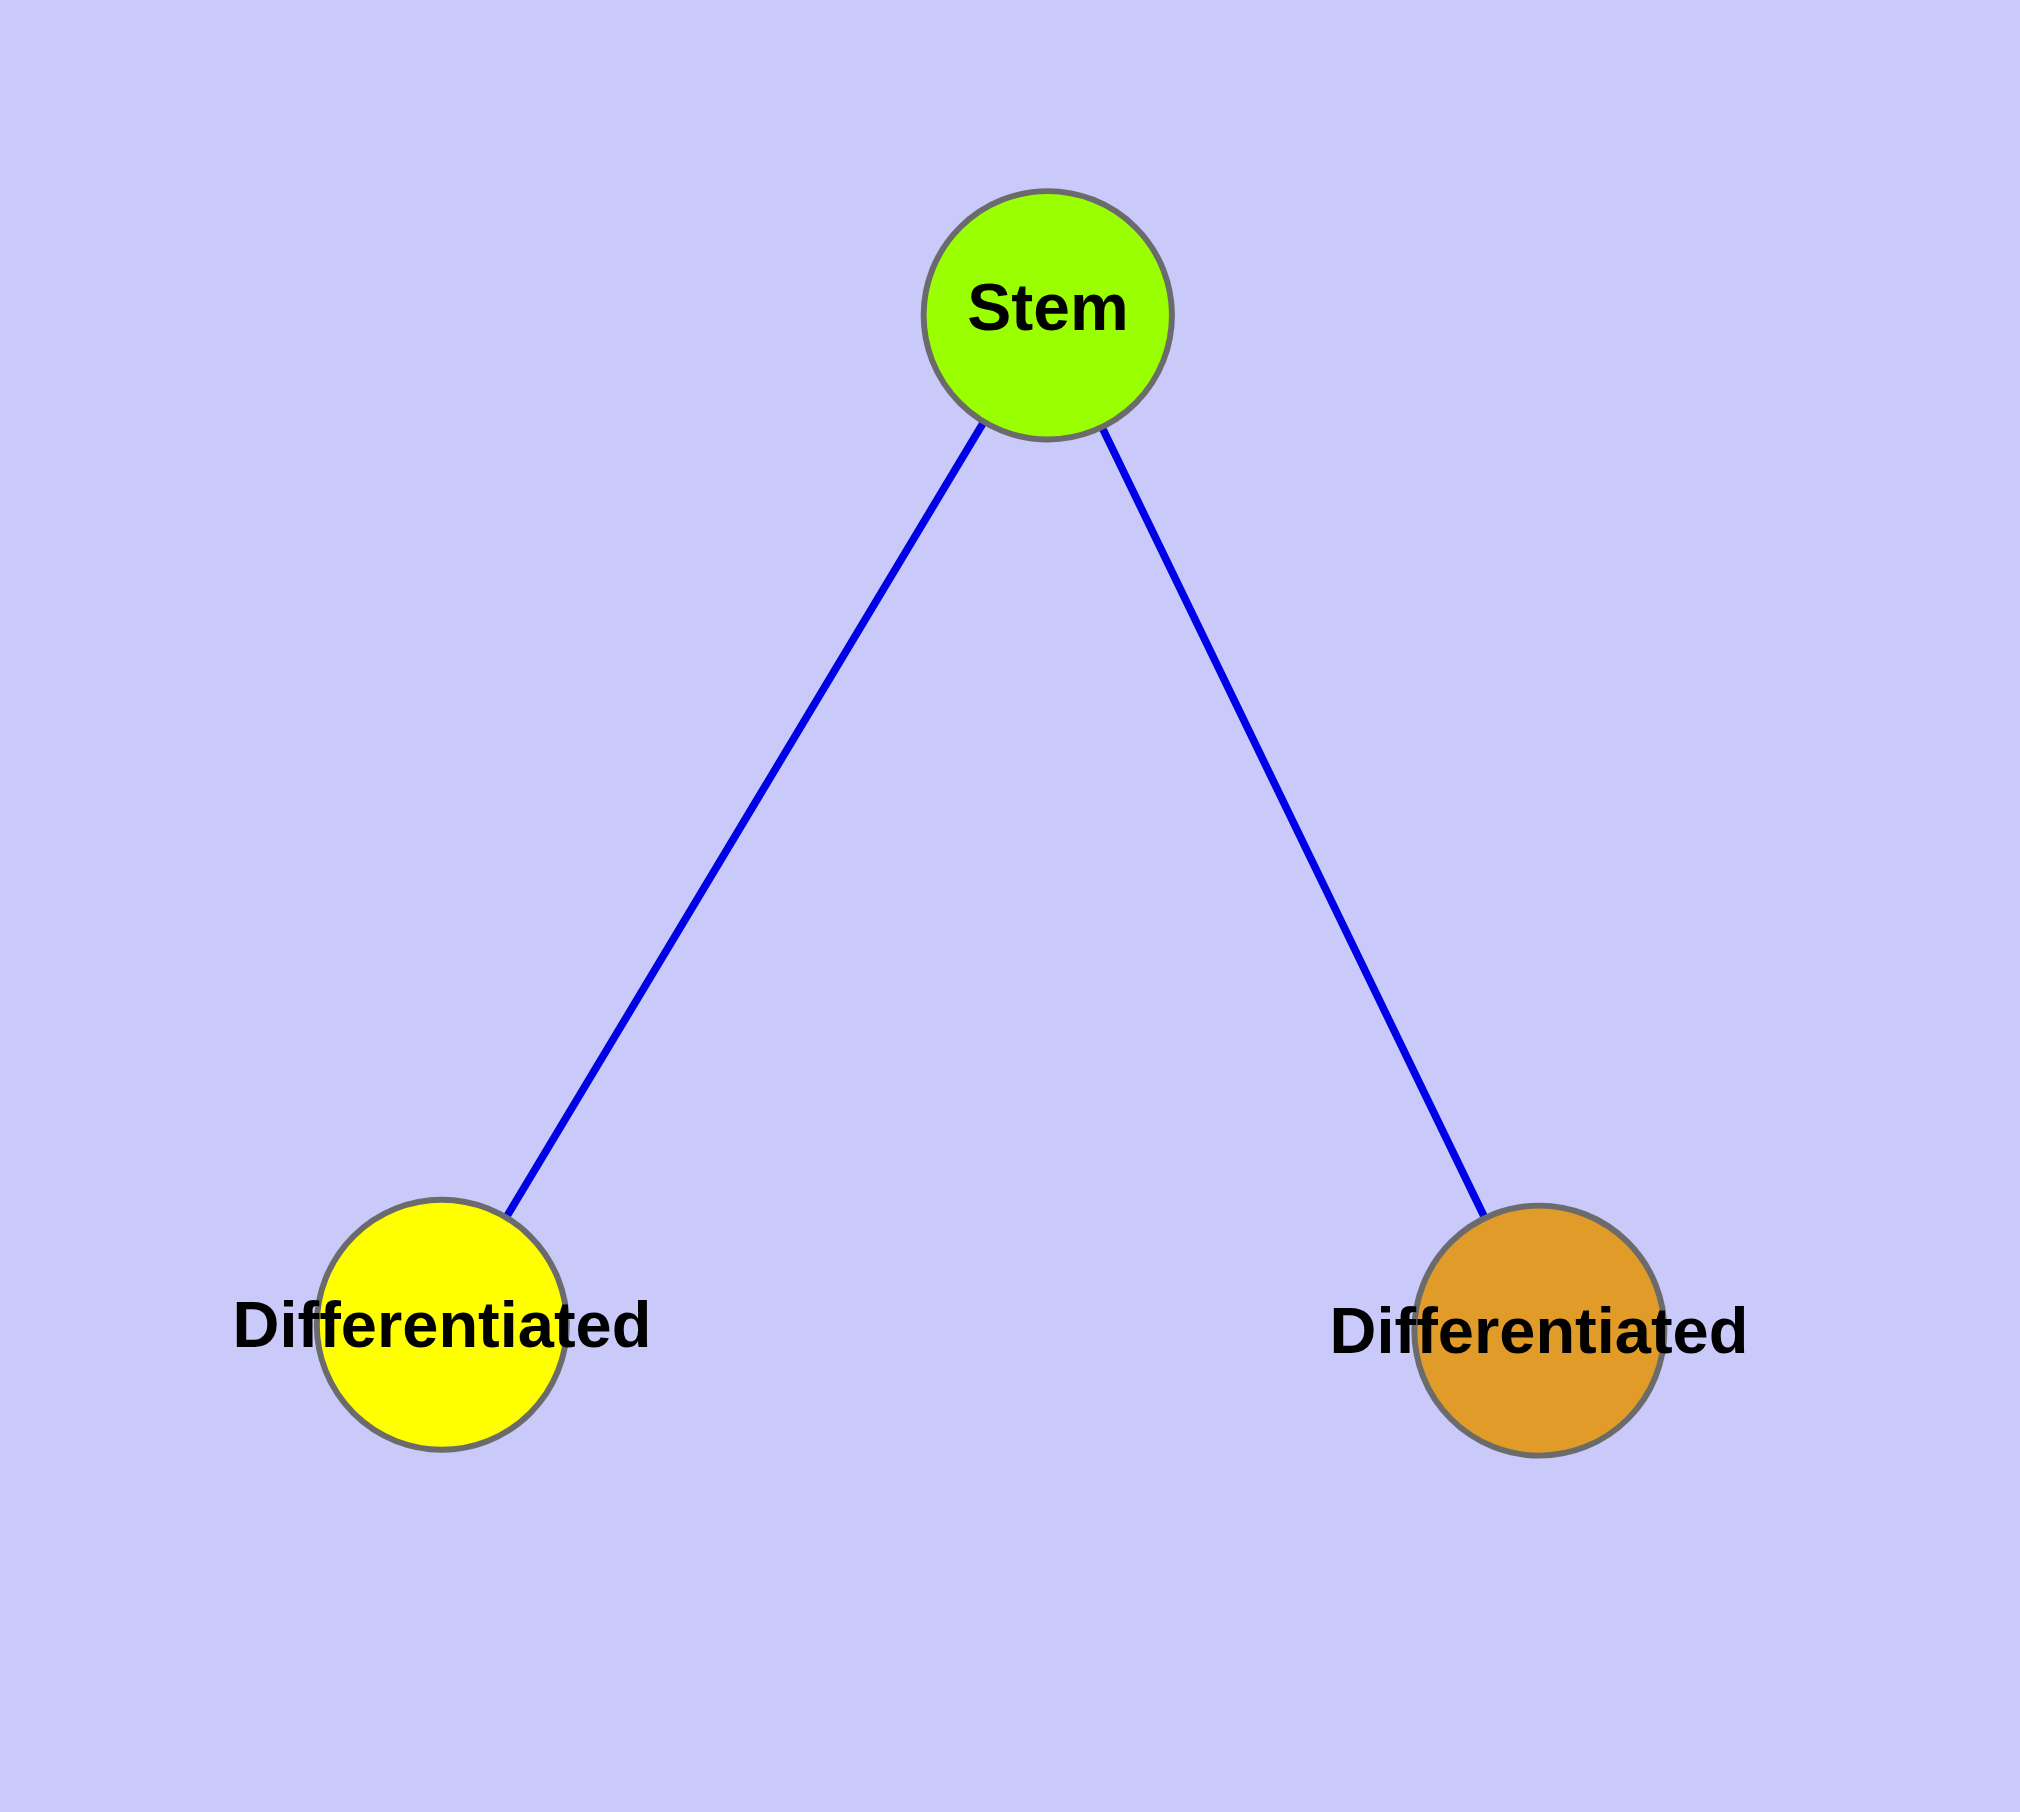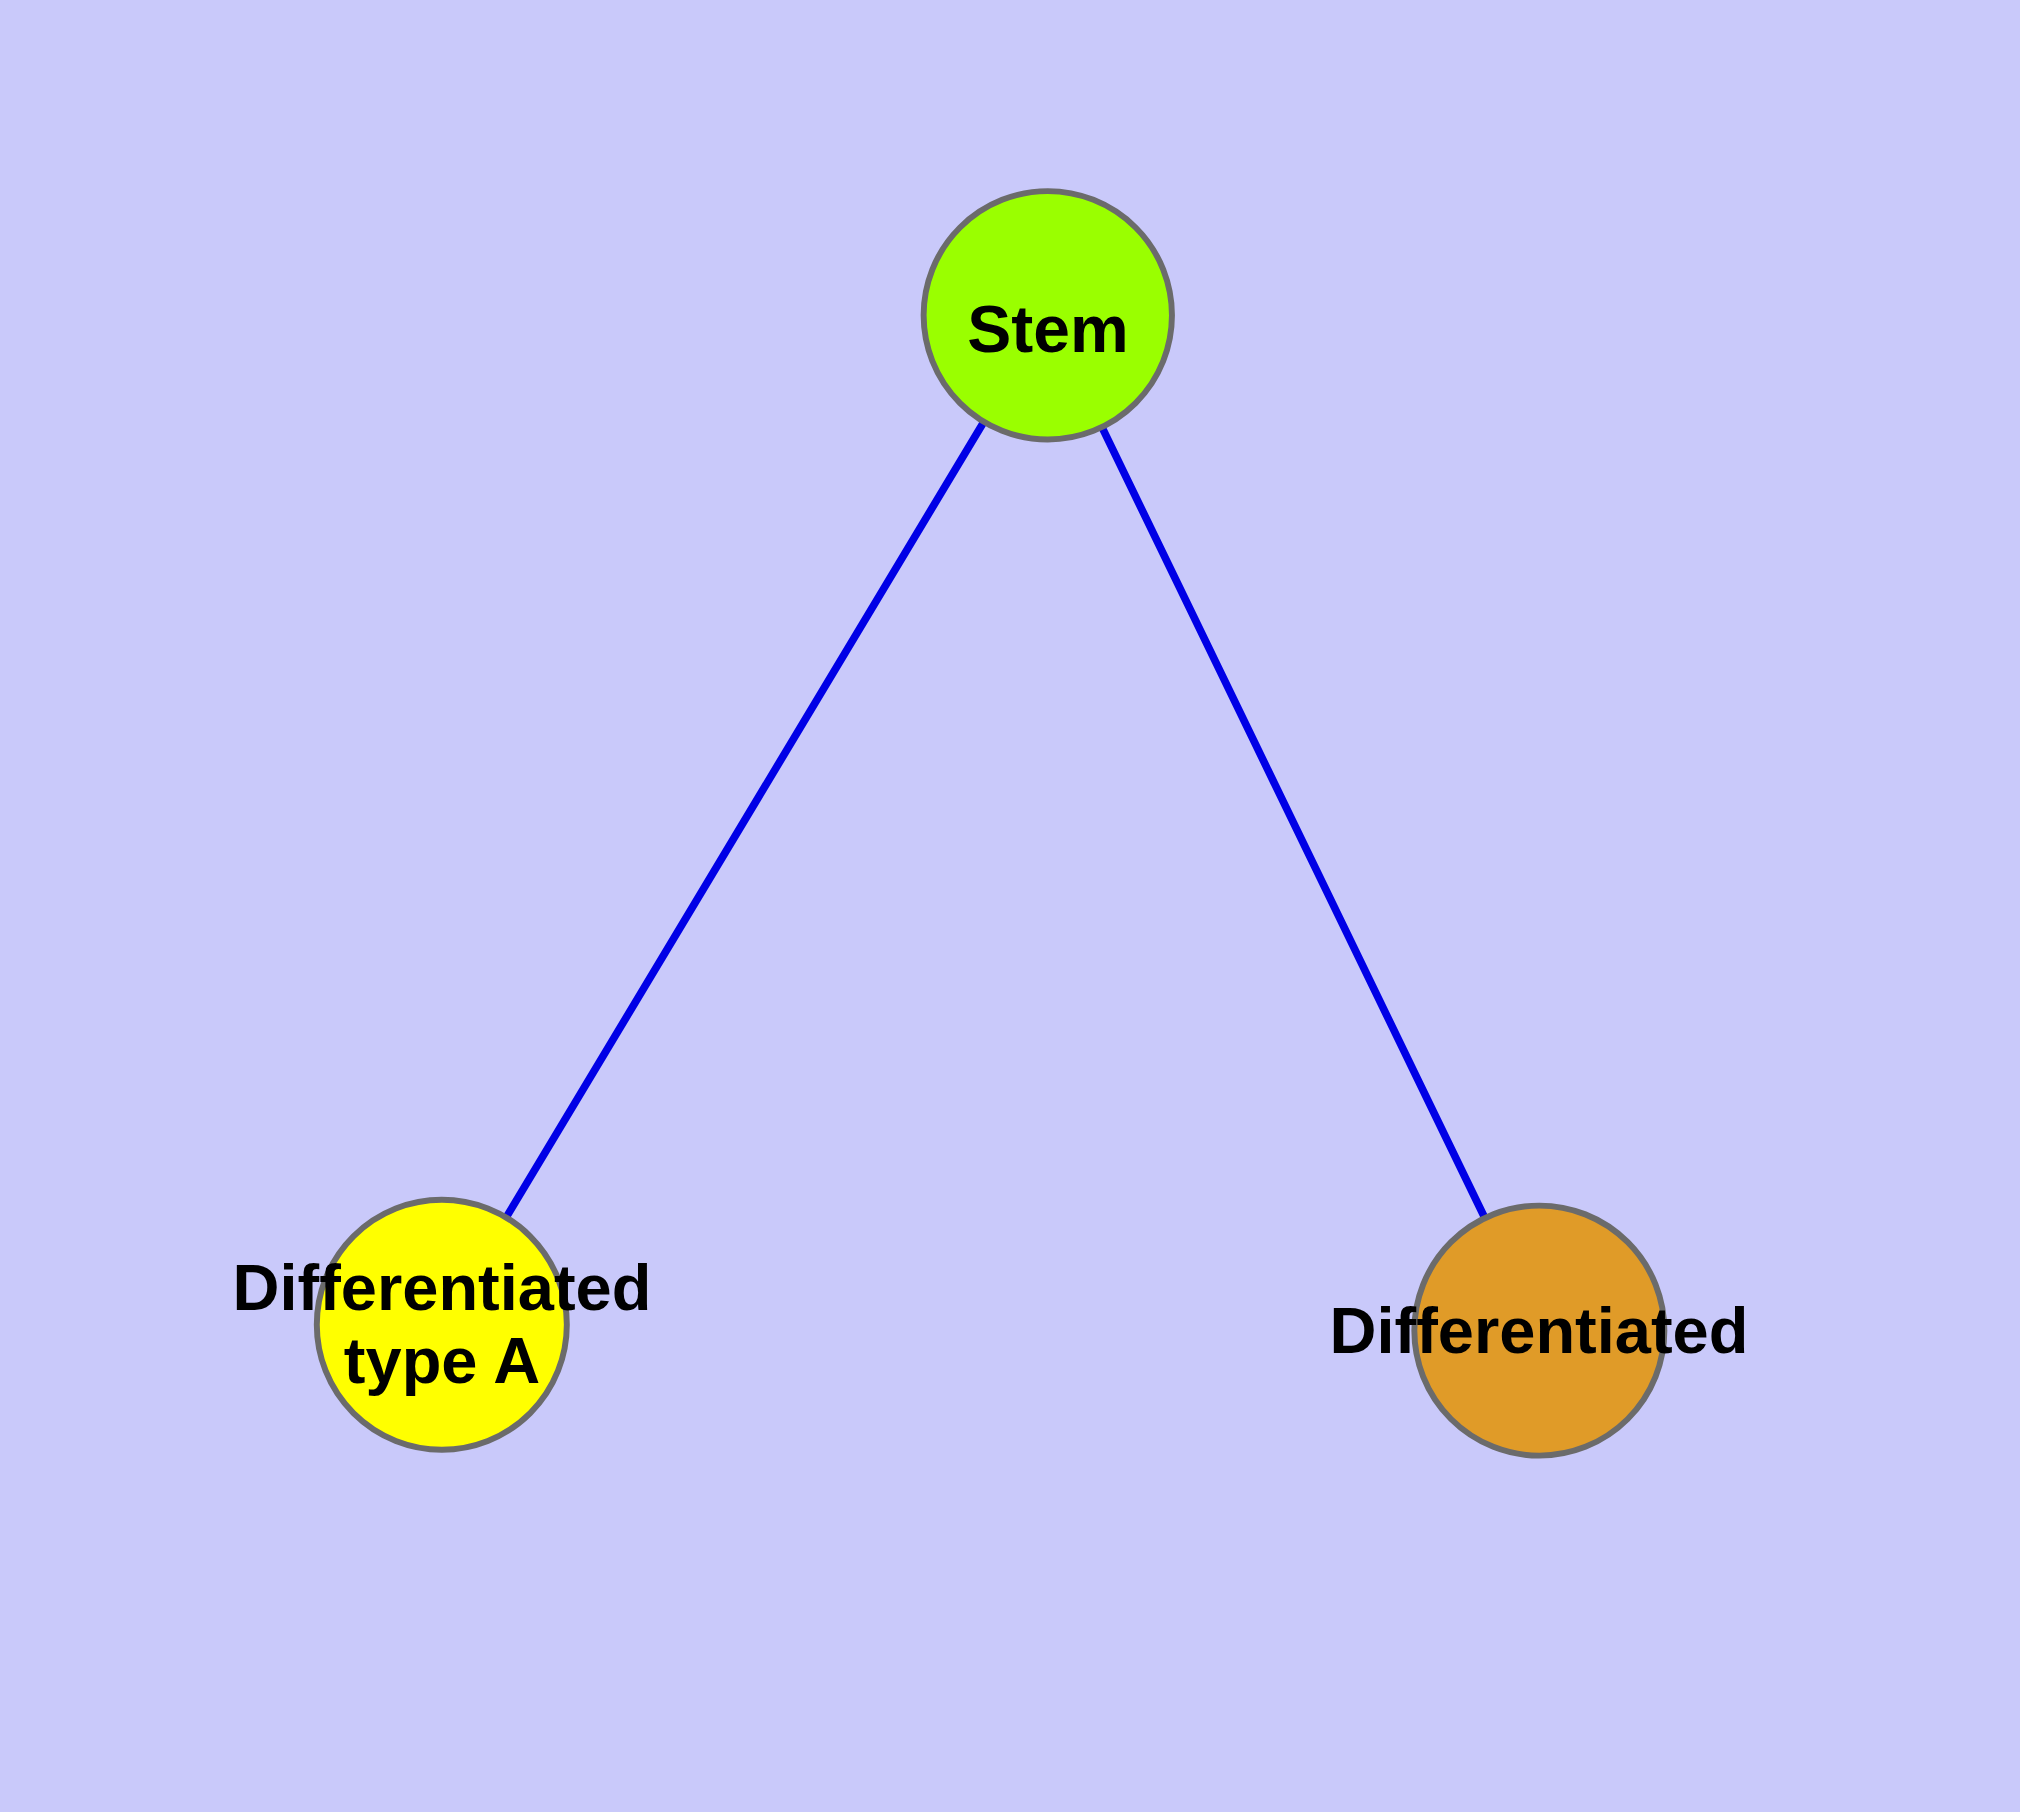--- a/index.html
+++ b/index.html
@@ -59,20 +59,20 @@
       <line id="edge-stem-diff-b" x1="1297.8775360493078" y1="499.8091175639149" x2="1753.6867066545703" y2="1441.2908182278884" stroke="#0000e6" stroke-width="9" stroke-linecap="round"></line>
     </g>
 
     <g>
       <circle id="node-stem" cx="1236" cy="372" r="146.5" fill="#9aff00" stroke="#6b6b6b" stroke-width="7"></circle>
       <circle id="node-diff-a" cx="521" cy="1563" r="147.5" fill="#ffff00" stroke="#6b6b6b" stroke-width="7"></circle>
       <circle id="node-diff-b" cx="1816" cy="1570" r="147.5" fill="#e09b28" stroke="#6b6b6b" stroke-width="7"></circle>
     </g>
   </svg>
 
-  <div class="node-label root" style="left: 1048px; top: 330px; color: rgb(0, 0, 0);">Stem</div>
+  <div class="node-label root" style="left: 1048px; top: 308px; color: rgb(0, 0, 0);">Stem</div>
 
-  <div class="node-label leaf" style="left: 442px; top: 1325px; color: rgb(0, 0, 0);"><span>Differentiated</span><br><span>type A</span></div>
+  <div class="node-label leaf" style="left: 442px; top: 1325px; color: rgb(0, 0, 0);"><span>Differentiated</span><br></div>
 
   <div class="node-label leaf" style="left: 1539px; top: 1331px; color: rgb(0, 0, 0);"><span>Differentiated</span><br></div>
 
 </div>
 
 
 </body></html>

